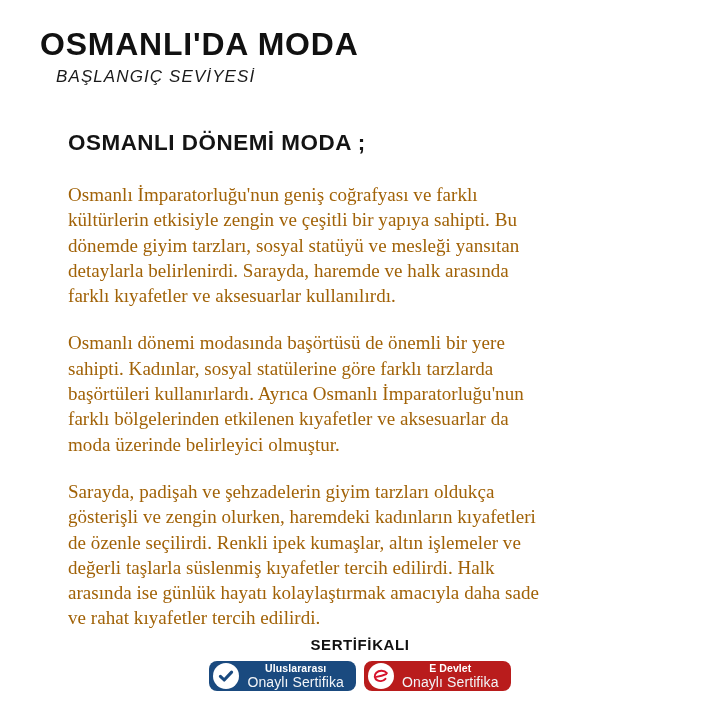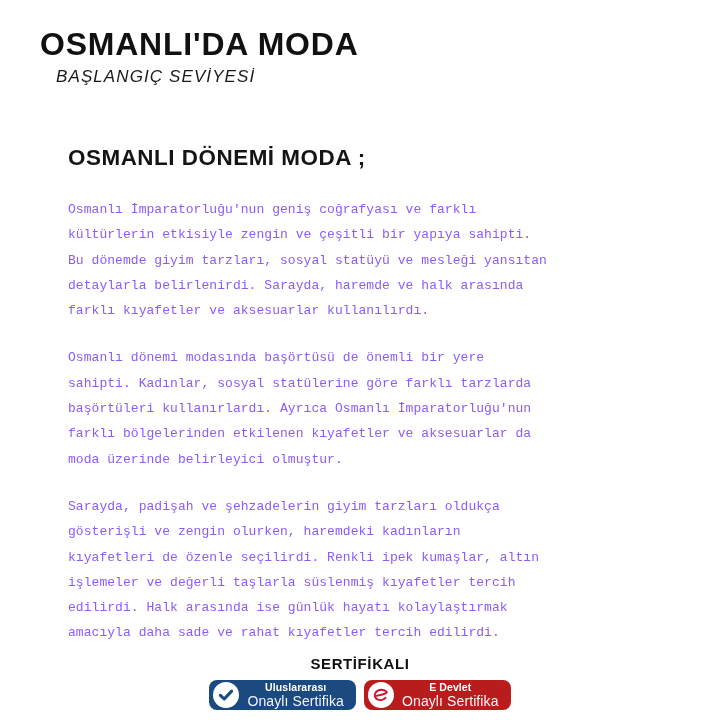--- a/index.html
+++ b/index.html
@@ -51,52 +51,52 @@
     letter-spacing: 1.1px;
     color: #1a1a1a;
     margin: 6px 0 0 16px;
     white-space: nowrap;
   }
 
   
   .article {
     position: absolute;
     left: 68px;
-    top: 145px;
+    top: 130px;
     width: 482px;
   }
   .section-heading {
     font-family: "Liberation Sans", sans-serif;
     font-size: 22px;
     font-weight: 700;
     letter-spacing: 0.5px;
     color: #141414;
     margin: 0 0 26px 0;
     white-space: nowrap;
     transform: scaleX(1.02);
     transform-origin: left center;
   }
   .paragraph {
-    font-family: Liberation Mono, monospace;
-    font-size: 13px;
+    font-family: Liberation Serif, serif;
+    font-size: 19px;
     line-height: 25.3px;
-    color: #8b5cf6;
+    color: #a16207;
     margin: 0 0 22px 0;
     text-align: left;
     letter-spacing: 0.05px;
   }
   .paragraph:last-child {
     margin-bottom: 0;
   }
 
   
   .footer {
     position: absolute;
     left: 0;
-    top: 655px;
+    top: 636px;
     width: 720px;
     text-align: center;
   }
   .cert-title {
     font-family: "Liberation Sans", sans-serif;
     font-size: 15px;
     font-weight: 700;
     letter-spacing: 0.6px;
     color: #111111;
     margin: 0 0 8px 0;

